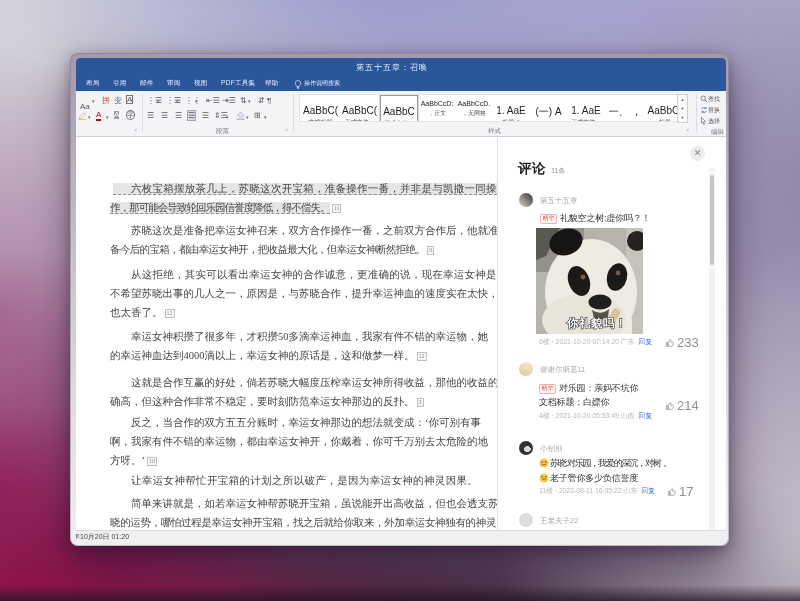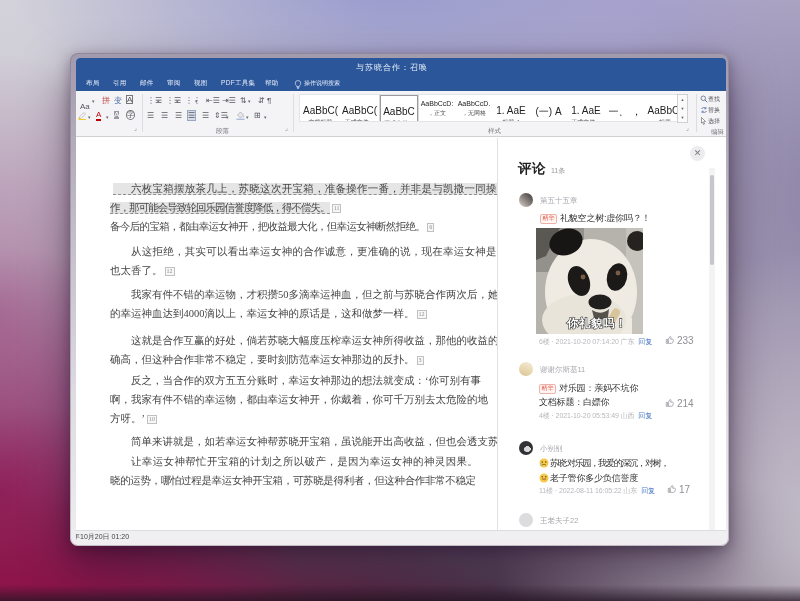--- a/index.html
+++ b/index.html
@@ -65,30 +65,30 @@
   
   .chead{position:absolute;left:20px;top:22px;font-size:13.5px;color:#222;font-weight:bold;letter-spacing:0.5px;}
   .ccount{position:absolute;left:53px;top:28px;font-size:7px;color:#9a9aa0;}
   .cclose{position:absolute;right:21px;top:8px;width:15px;height:15px;border-radius:50%;background:#ececee;color:#7a7a80;font-size:9px;line-height:15px;text-align:center;}
   .av{position:absolute;width:14px;height:14px;border-radius:50%;overflow:hidden;}
   .uname{position:absolute;font-size:7.5px;color:#a8a8ae;}
   .cbody{position:absolute;font-size:9px;color:#333;line-height:15px;letter-spacing:-0.2px;}
   .badge{display:inline-block;font-size:6px;color:#e25545;border:1px solid #eeb0a8;background:#fff6f4;border-radius:2px;padding:0 1.5px;line-height:7.5px;vertical-align:1px;margin-right:3px;letter-spacing:0;}
   .meta{position:absolute;font-size:7px;color:#b8b8be;letter-spacing:-0.1px;}
   .meta .rep{color:#4a7ac5;margin-left:4px;}
-  .like{position:absolute;font-size:10px;color:#8f8f96;}
+  .like{position:absolute;font-size:13px;color:#8f8f96;}
   .sbar{position:absolute;left:211px;top:30px;width:6px;height:362px;background:#f3f3f4;}
   .sthumb{position:absolute;left:212px;top:37px;width:4px;height:90px;background:#c6c6cb;border-radius:2px;}
 </style>
 </head>
 <body>
 <div class="win">
  <div class="content">
   <div class="titlebar">
-        <div class="t">与苏晓合作：召唤</div>
+        <div class="t">第五十五章：召唤</div>
       </div>
   <div class="menubar">
     <span style="left:10px">布局</span>
     <span style="left:37px">引用</span>
     <span style="left:64px">邮件</span>
     <span style="left:91px">审阅</span>
     <span style="left:118px">视图</span>
     <span style="left:145px">PDF工具集</span>
     <span style="left:189px">帮助</span>
     <span style="left:218px;top:5px;"><svg width="8" height="9" viewBox="0 0 16 18">
@@ -209,33 +209,35 @@
             <path d="M3 1 L11 9 L7 9.5 L9 14 L7 15 L5 10.5 L3 12 Z" fill="#fff" stroke="#55575e" stroke-width="1.2"></path>
           </svg></span>
         <span class="ic" style="left:632px;top:26px;font-size:6px;">选择</span>
     <span class="glabel" style="left:635px;top:37px;">编辑</span>
   </div>
   <div class="main">
     <div class="doc">
       <div class="doctext">
         <div class="ln ind" style="letter-spacing:0.26px;"><span class="hl" style="padding-left:18px;margin-left:-18px;">六枚宝箱摆放茶几上，苏晓这次开宝箱，准备操作一番，并非是与凯撒一同操</span></div>
         <div class="ln" style="letter-spacing:-0.95px;"><span class="hl">作，那可能会导致轮回乐园信誉度降低，得不偿失。</span><span class="cm">11</span></div>
+        <div class="ln ind pgap" style="letter-spacing:0px;">苏晓这次是准备把幸运女神召来，双方合作操作一番，之前双方合作后，他就准</div>
         <div class="ln" style="letter-spacing:-0.65px;">备今后的宝箱，都由幸运女神开，把收益最大化，但幸运女神断然拒绝。<span class="cm">6</span></div>
         <div class="ln ind" style="letter-spacing:0.26px;margin-top:6px;">从这拒绝，其实可以看出幸运女神的合作诚意，更准确的说，现在幸运女神是最</div>
+        <div class="ln">不希望苏晓出事的几人之一，原因是，与苏晓合作，提升幸运神血的速度实在太快，</div>
         <div class="ln">也太香了。<span class="cm">12</span></div>
-        <div class="ln ind" style="letter-spacing:0px;margin-top:5px;">我家有件不错的幸运物，才积攒50多滴幸运神血，但之前与苏晓合作两次后，她</div>
+        <div class="ln ind" style="letter-spacing:0px;margin-top:5px;">幸运女神积攒了很多年，才积攒50多滴幸运神血，我家有件不错的幸运物，她</div>
         <div class="ln" style="letter-spacing:0px;">的幸运神血达到4000滴以上，幸运女神的原话是，这和做梦一样。<span class="cm">12</span></div>
         <div class="ln ind" style="letter-spacing:0px;margin-top:8px;">这就是合作互赢的好处，倘若苏晓大幅度压榨幸运女神所得收益，那他的收益的</div>
         <div class="ln" style="letter-spacing:0px;">确高，但这种合作非常不稳定，要时刻防范幸运女神那边的反扑。<span class="cm">3</span></div>
         <div class="ln ind" style="letter-spacing:0px;margin-top:2px;">反之，当合作的双方五五分账时，幸运女神那边的想法就变成：‘你可别有事</div>
         <div class="ln">啊，我家有件不错的幸运物，都由幸运女神开，你戴着，你可千万别去太危险的地</div>
         <div class="ln" style="letter-spacing:0px;">方呀。’<span class="cm">10</span></div>
+        <div class="ln ind" style="letter-spacing:0.35px;margin-top:1px;">让幸运女神帮忙开宝箱的计划之所以破产，是因为幸运女神的神灵因果。</div>
         <div class="ln ind pgap" style="letter-spacing:0px;">简单来讲就是，如若幸运女神帮苏晓开宝箱，虽说能开出高收益，但也会透支苏</div>
-        <div class="ln ind" style="letter-spacing:0.35px;margin-top:1px;">让幸运女神帮忙开宝箱的计划之所以破产，是因为幸运女神的神灵因果。</div>
-        <div class="ln" style="letter-spacing:-0.34px;">晓的运势，哪怕过程是幸运女神开宝箱，可苏晓是得利者，但这种合作非常不稳定</div>
+        <div class="ln" style="letter-spacing:-0.34px;">晓的运势，哪怕过程是幸运女神开宝箱，找之后就给你取来，外加幸运女神独有的神灵</div>
       </div>
     </div>
     <div class="comments">
       <div class="cclose">✕</div>
       <div class="chead">评论</div>
           <div class="ccount">11条</div>
 
       <div class="av" style="left:21px;top:55px;background:linear-gradient(225deg,#4e4a4a 15%,#8f8884 55%,#cfc4ba 90%);"></div>
       <div class="uname" style="left:42px;top:58px;">第五十五章</div>
       <div class="cbody" style="left:42px;top:73px;"><span class="badge">精华</span>礼貌空之树:虚你吗？！</div>

